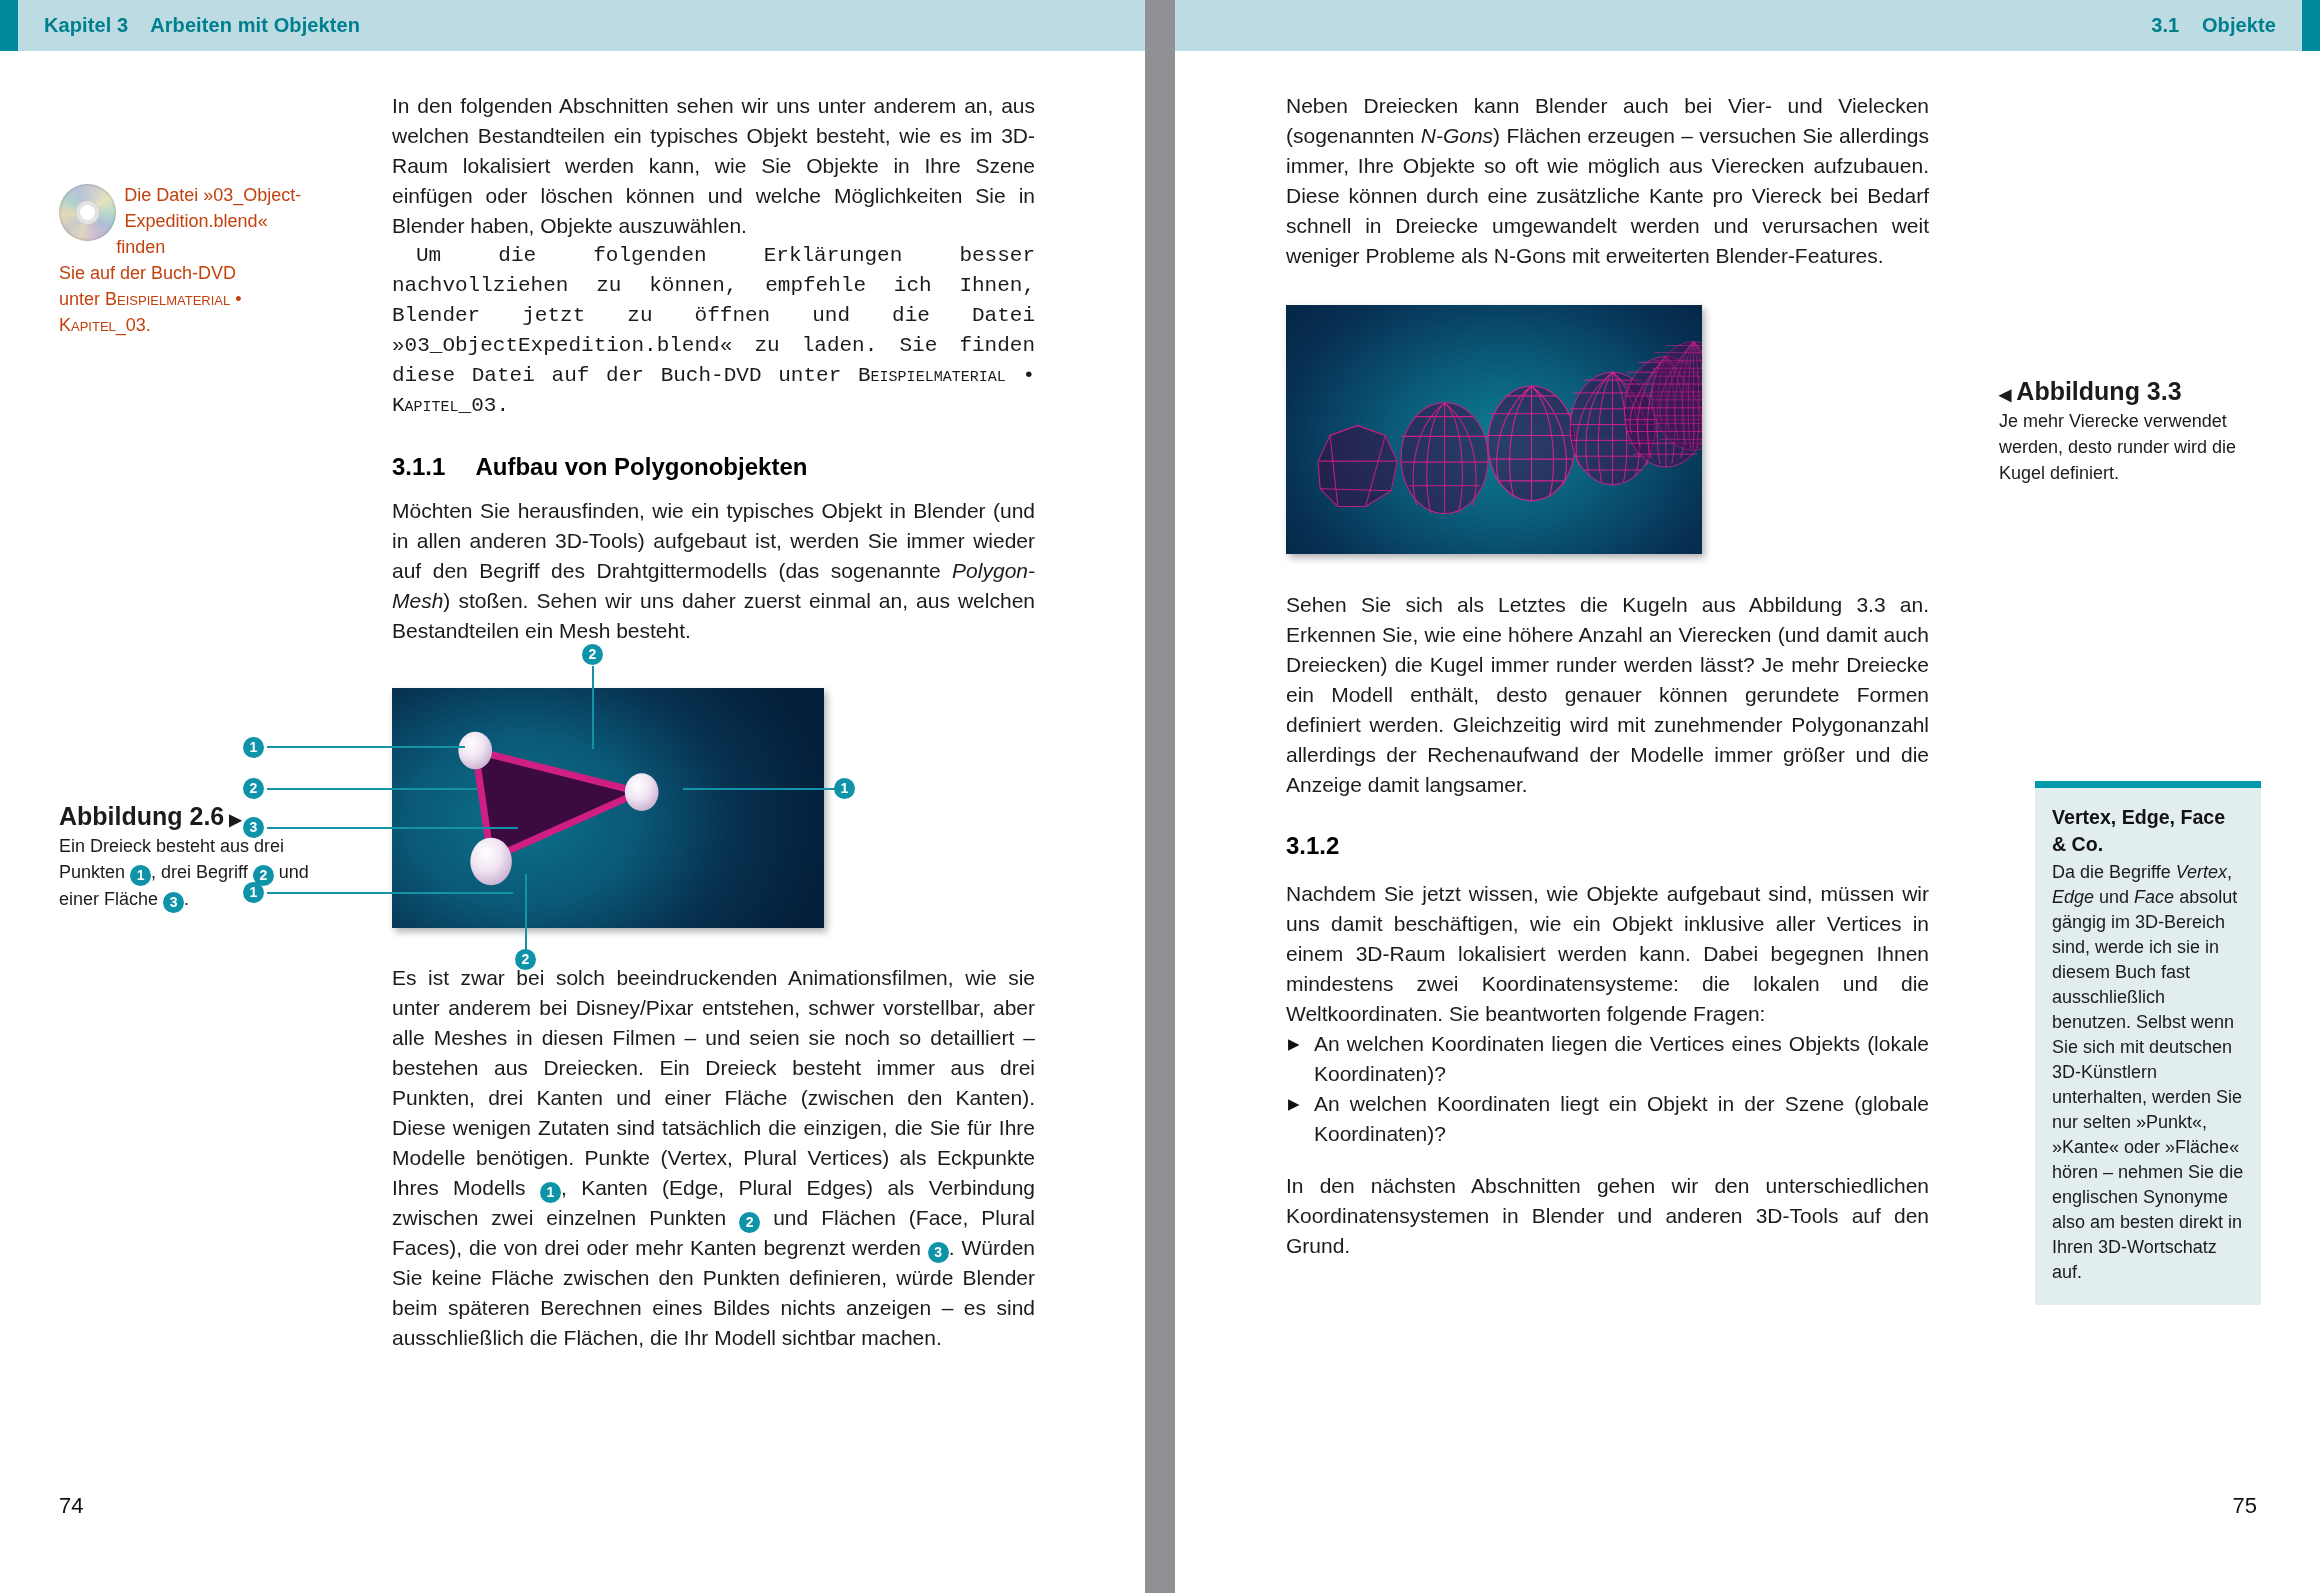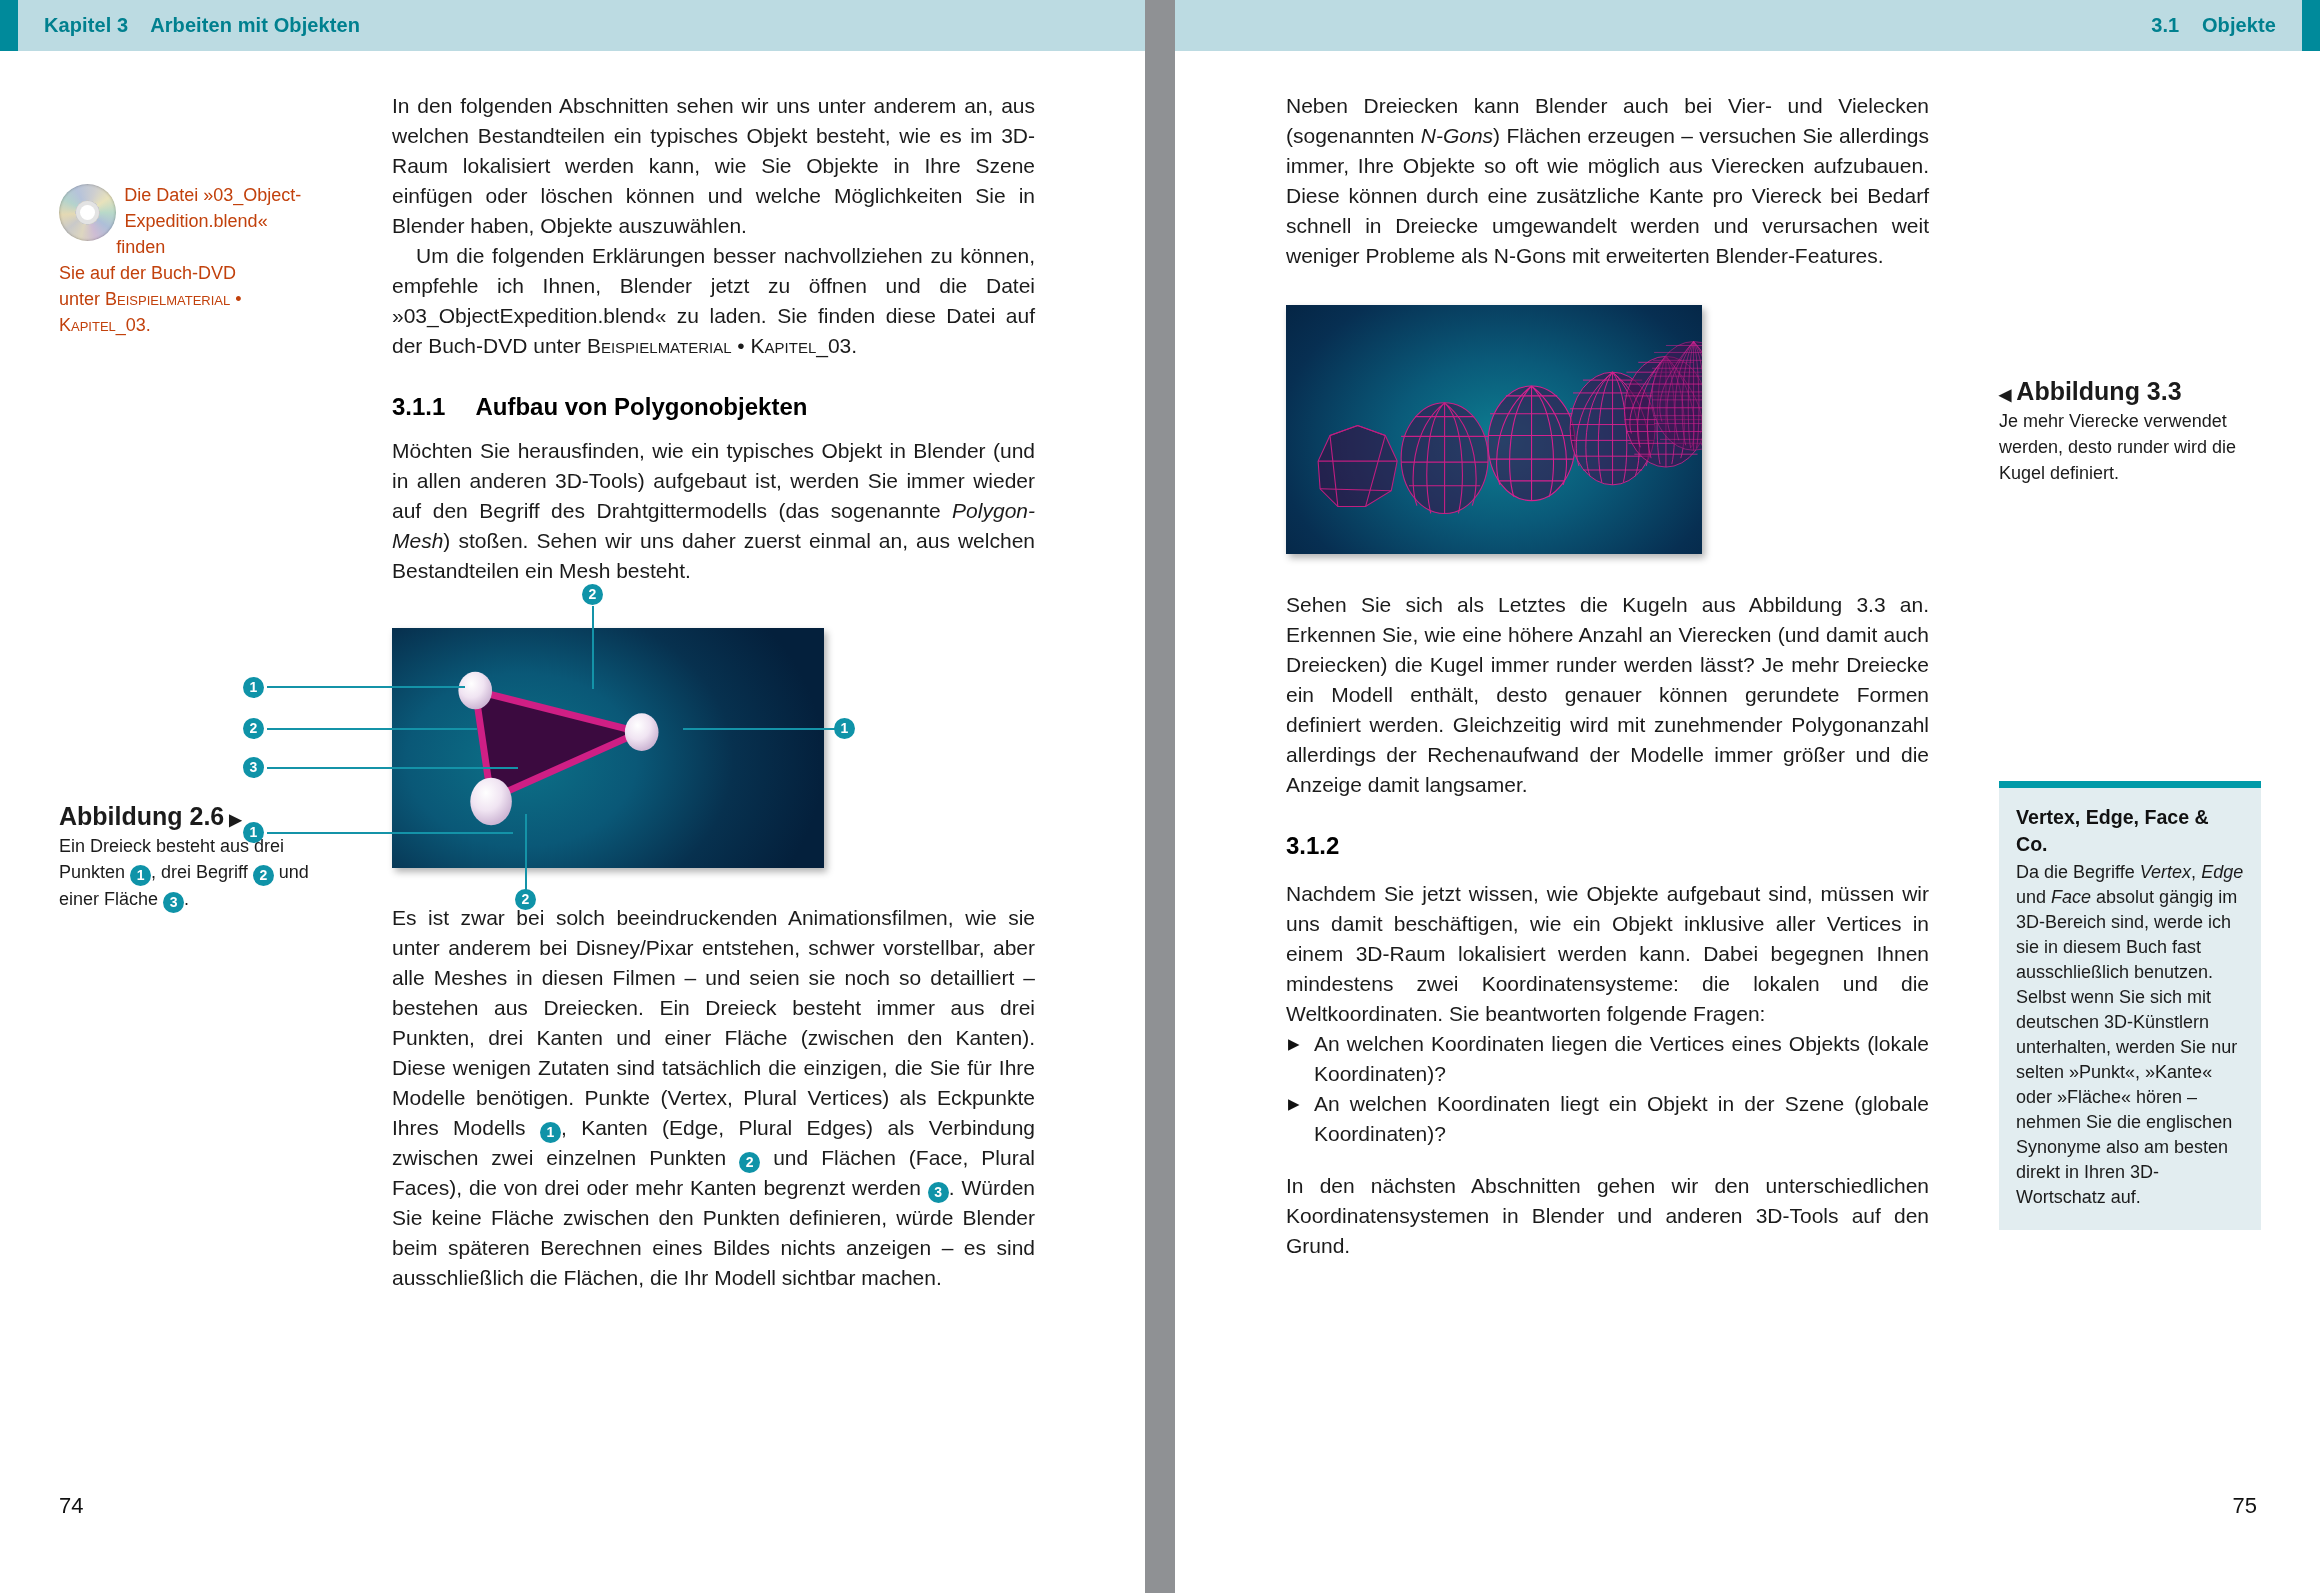--- a/index.html
+++ b/index.html
@@ -108,21 +108,21 @@
 
   
   p.body {
     font-size: 21px;
     line-height: 30px;
     color: #1b1b1b;
     text-align: justify;
     margin: 0;
     font-family: "Liberation Sans", sans-serif;
   }
-  p.body.indent { text-indent: 24px; }
+  p.body.indent { text-indent: 24px; font-family: Liberation Mono, monospace; }
   p.body + p.body { margin-top: 0; }
 
   .sc { font-variant: small-caps; }
   .ital { font-style: italic; }
 
   
   h3.sec {
     font-size: 24px;
     line-height: 31px;
     font-weight: bold;
@@ -250,20 +250,21 @@
     z-index: 2;
   }
   .leader.h { height: 2px; }
   .leader.v { width: 2px; }
 
   
   .infobox {
     background: #e2edf0;
     border-top: 7px solid #009aa8;
     padding: 16px 17px 20px 17px;
+    margin-left: 36px;
   }
   .infobox h4 {
     font-size: 19.6px;
     line-height: 27px;
     font-weight: bold;
     color: #111;
     margin: 0 0 2px 0;
   }
   .infobox p {
     font-size: 18px;

